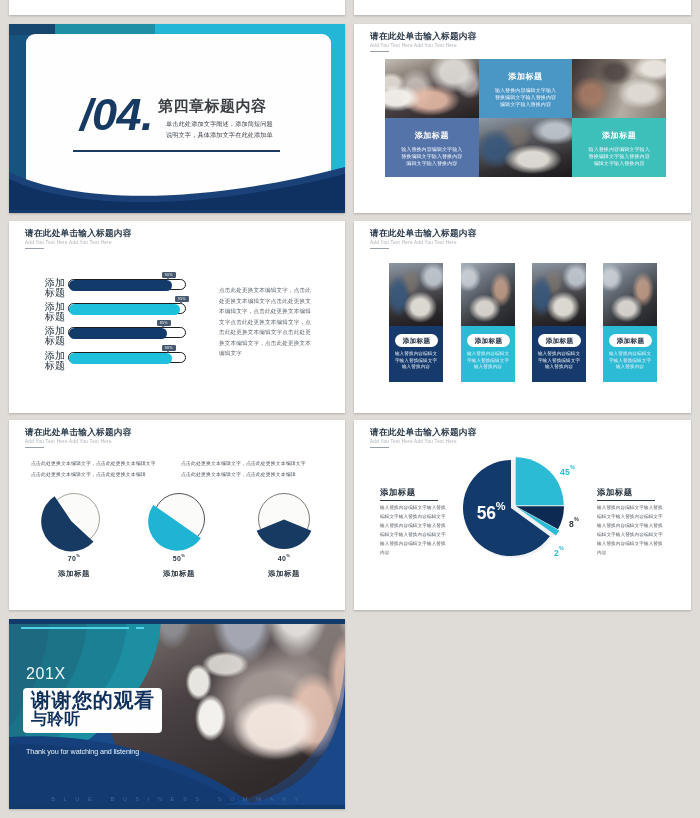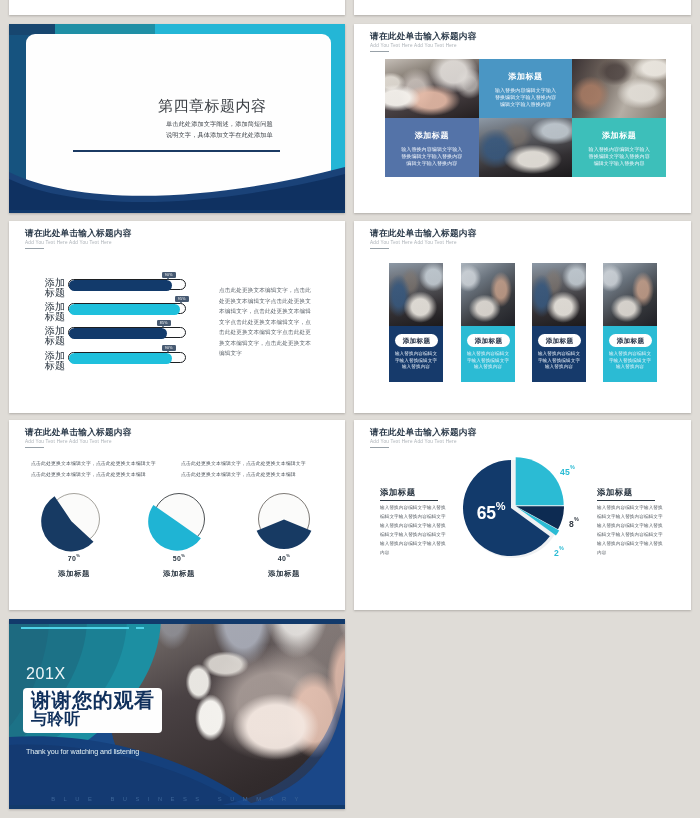--- a/index.html
+++ b/index.html
@@ -125,21 +125,22 @@
       <rect x="0" y="0" width="46" height="189" fill="#16527c"></rect>
       <path d="M0 0 L46 0 L46 189 L0 189 Z" fill="#16537f"></path>
       <path d="M0 0 L46 0 L46 11 L0 11 Z" fill="#17466f"></path>
     </svg>
     <div style="position:absolute;left:17px;top:10px;width:305px;height:179px;background:#fefefe;border-radius:9px 9px 0 0;"></div>
     <svg class="sv" viewBox="0 0 336 189" preserveAspectRatio="none">
       <path d="M0 148 C 70 182 200 179 336 143 L336 189 L0 189 Z" fill="#1a4278"></path>
       <path d="M0 155 C 70 188 200 185 336 150 L336 189 L0 189 Z" fill="#0f3161"></path>
       <rect x="0" y="186" width="336" height="3" fill="#123a6b"></rect>
     </svg>
-    <div style="position:absolute;left:149px;top:74px;font-size:15px;line-height:1;font-weight:normal;color:#3b3f44;letter-spacing:.5px;">第四章标题内容</div>
+    <div style="position:absolute;left:71px;top:68px;font-size:45px;line-height:1;font-weight:bold;color:#173a63;letter-spacing:-0.5px;font-style:italic;">/04.</div>
+    <div style="position:absolute;left:149px;top:74px;font-size:15px;line-height:1;font-weight:bold;color:#3b3f44;letter-spacing:.5px;">第四章标题内容</div>
     <div style="position:absolute;left:157px;top:96.5px;font-size:6.2px;line-height:1;color:#3a3f45;letter-spacing:.1px;">单击此处添加文字阐述，添加简短问题</div>
     <div style="position:absolute;left:157px;top:107.5px;font-size:6.2px;line-height:1;color:#3a3f45;letter-spacing:.1px;">说明文字，具体添加文字在此处添加单</div>
     <div style="position:absolute;left:64px;top:126px;width:207px;height:2px;background:#1b3a63;"></div>
   </div>
 
   <div class="slide" style="left:354px;top:24px;width:337px;height:189px;">
     <div class="shead">
       <div class="h1">请在此处单击输入标题内容</div>
       <div class="h2">Add You Text Here Add You Text Here</div>
       <div class="rule"></div>
@@ -392,21 +393,21 @@
     <svg style="position:absolute;left:103px;top:31px;" width="120" height="120" viewBox="0 0 120 120">
       <ellipse cx="56" cy="58" rx="49" ry="49" fill="#dfe3e8" opacity=".5"></ellipse>
       <path d="M58.71 54.29 L58.71 6.29 A 48.00 48.00 0 0 1 106.71 54.29 Z" fill="#2bbbd4"></path>
       <path d="M58.97 55.25 L106.97 55.25 A 48.00 48.00 0 0 1 101.03 78.37 Z" fill="#0d2b52"></path>
       <path d="M60.11 56.34 L102.17 79.46 A 48.00 48.00 0 0 1 98.94 84.55 Z" fill="#2bbbd4"></path>
       <path d="M53.99 57.04 L92.82 85.26 A 48.00 48.00 0 1 1 53.99 9.04 Z" fill="#123a6b"></path>
     </svg>
 
     <div style="position:absolute;left:109px;top:83px;width:56px;text-align:center;color:#fff;
                 font-size:17.5px;line-height:1;font-weight:bold;letter-spacing:-.2px;">
-      <span>65</span><sup style="font-size:11px;top:-.22em;position:relative;">%</sup>
+      <span>56</span><sup style="font-size:11px;top:-.22em;position:relative;">%</sup>
     </div>
 
     <div class="pnum" style="left:206px;top:47px;color:#2bbbd4;">
       <span>45</span><sup>%</sup>
     </div>
     <div class="pnum" style="left:215px;top:99px;color:#353d46;">
       <span>8</span><sup>%</sup>
     </div>
     <div class="pnum" style="left:200px;top:128px;color:#2bbbd4;">
       <span>2</span><sup>%</sup>

